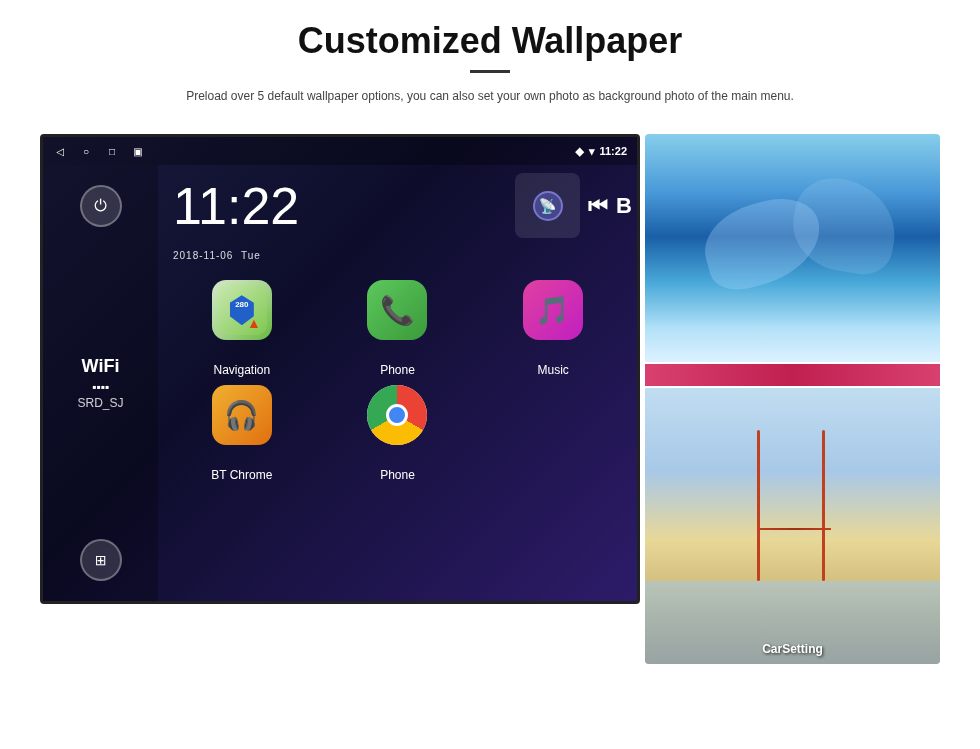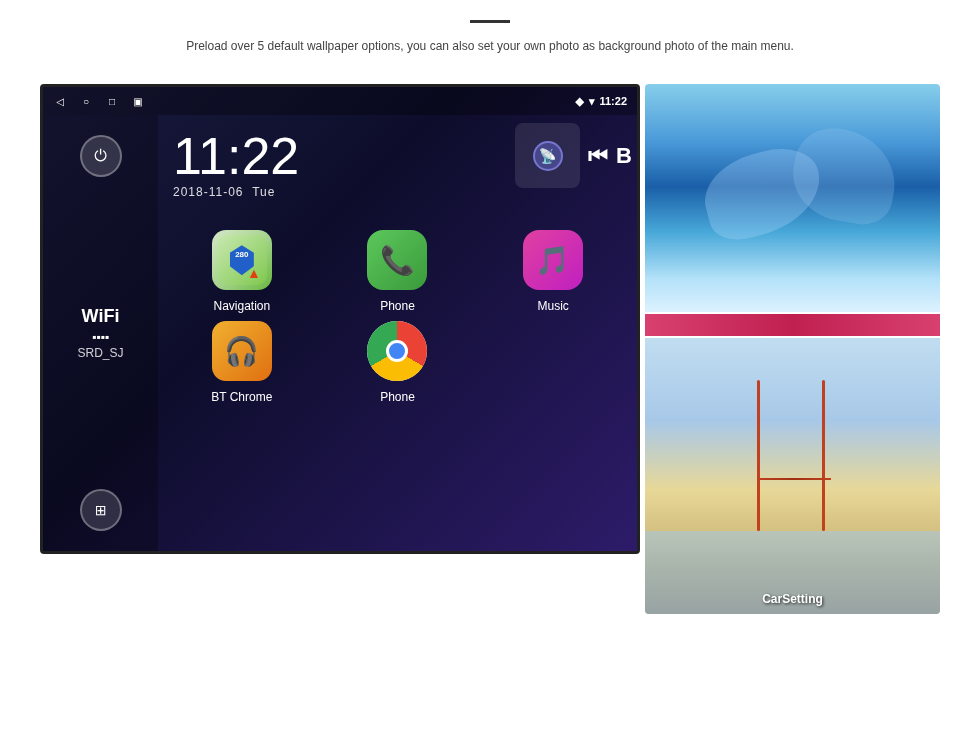--- a/index.html
+++ b/index.html
@@ -177,23 +177,23 @@
       color: white;
     }
 
     .clock-time {
       font-size: 52px;
       font-weight: 300;
       line-height: 1;
     }
 
     .clock-date {
-      font-size: 12px;
+      font-size: 10px;
       opacity: 0.85;
-      margin-top: 3px;
+      margin-top: 18px;
       letter-spacing: 1px;
     }
 
     
     .top-right-icons {
       position: absolute;
       top: 8px;
       right: 5px;
       display: flex;
       gap: 8px;
@@ -230,21 +230,21 @@
       top: 115px;
       display: grid;
       grid-template-columns: repeat(3, 1fr);
       gap: 8px;
     }
 
     .app-item {
       display: flex;
       flex-direction: column;
       align-items: center;
-      gap: 9px;
+      gap: 23px;
     }
 
     .app-label {
       color: white;
       font-size: 12px;
       text-align: center;
     }
 
     
     .wallpaper-panel {
@@ -333,20 +333,21 @@
       height: 0;
       border-top: 10px solid transparent;
       border-bottom: 10px solid transparent;
       border-left: 16px solid #555;
     }
   </style>
 </head>
 <body>
 
 <div class="page-header">
+  <h1 class="page-title">Customized Wallpaper</h1>
   <div class="title-divider"></div>
   <p class="page-subtitle">Preload over 5 default wallpaper options, you can also set your own photo as background photo of the main menu.</p>
 </div>
 
 <div class="content-area">
 
   <div class="device-screen">
 
     <div class="status-bar">
       <div class="status-bar-left">

